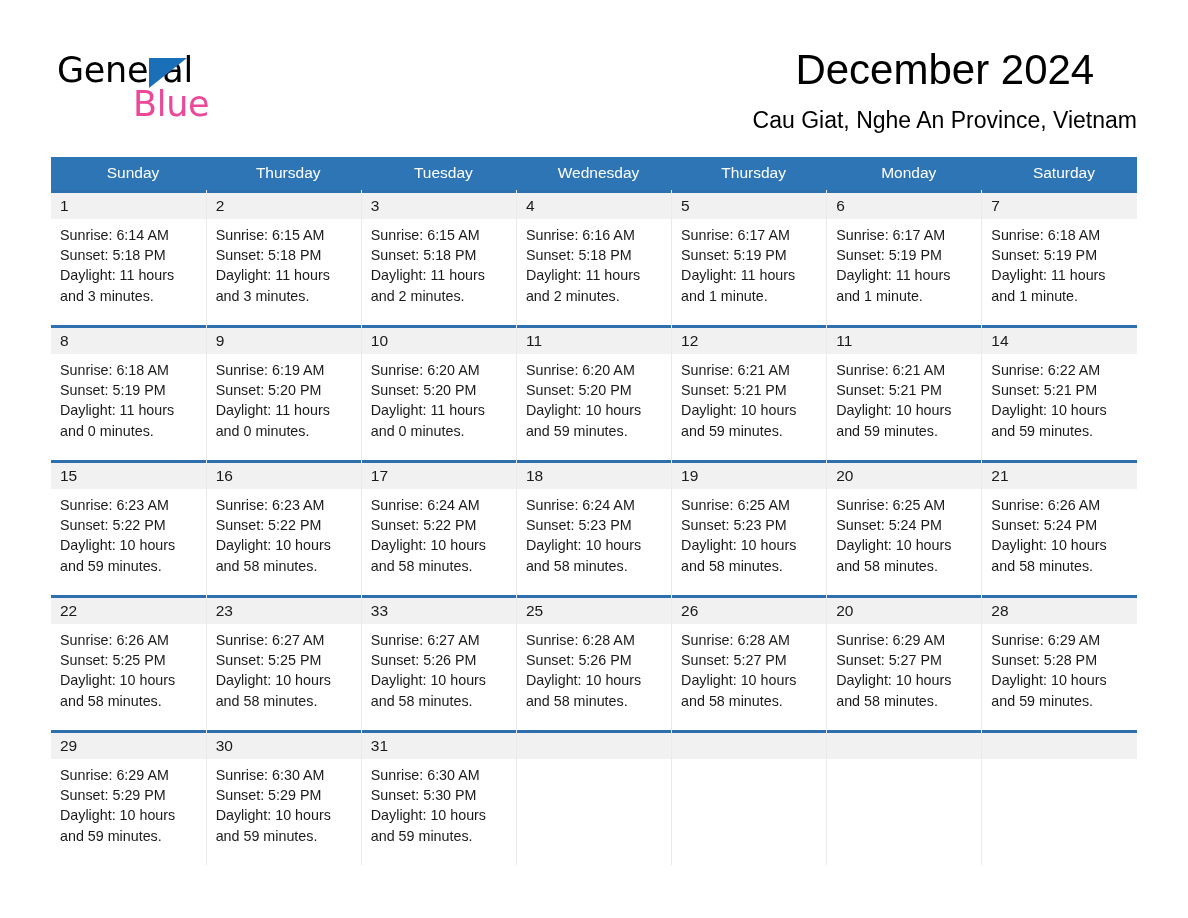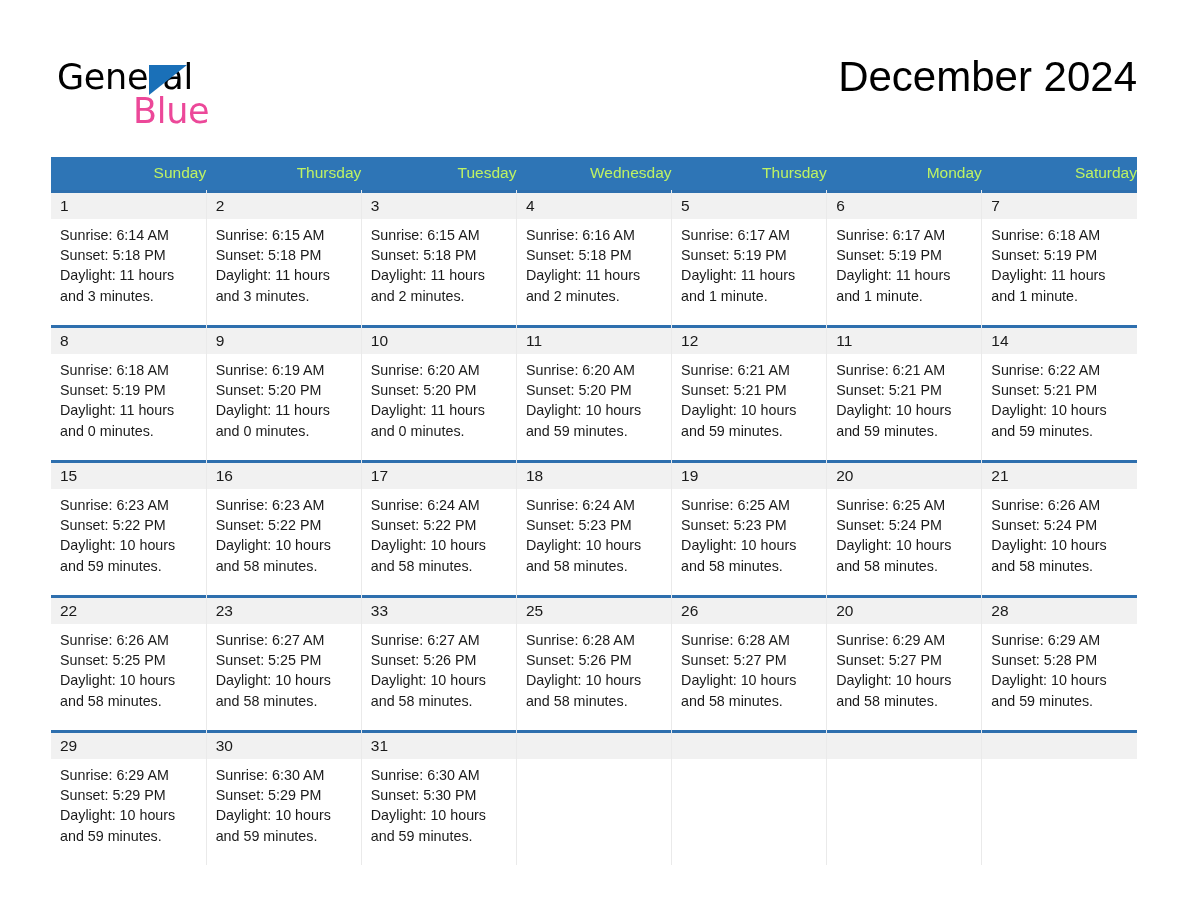--- a/index.html
+++ b/index.html
@@ -19,21 +19,21 @@
     position: relative;
     width: 1188px;
     height: 918px;
     box-sizing: border-box;
   }
 
   
   .masthead {
     position: absolute;
     left: 0;
-    top: 7px;
+    top: 0;
     width: 1188px;
     height: 150px;
   }
   .logo {
     position: absolute;
     left: 57px;
     top: 52px;
     width: 200px;
     height: 72px;
   }
@@ -96,24 +96,24 @@
     left: 51px;
     top: 157px;
     width: 1086px;
     border-collapse: collapse;
     table-layout: fixed;
   }
   .calendar col { width: 155.14px; }
 
   thead th {
     background: #2e75b6;
-    color: #bef264;
+    color: #ffffff;
     font-size: 15.5px;
     font-weight: 400;
-    text-align: right;
+    text-align: center;
     padding: 7px 0 8px 9px;
     height: 18px;
     line-height: 18px;
     border: none;
   }
 
   tbody tr.week-row td {
     vertical-align: top;
     padding: 0;
     border-left: 1px solid #eaeaea;
@@ -161,20 +161,21 @@
   <div class="masthead">
 
     <div class="logo">
       <span class="logo-general">General</span>
       <span class="logo-tri"></span>
       <span class="logo-blue">Blue</span>
     </div>
 
     <div class="title-block">
       <div class="cal-title">December 2024</div>
+      <div class="cal-subtitle">Cau Giat, Nghe An Province, Vietnam</div>
     </div>
 
   </div>
 
   <table class="calendar">
     <colgroup>
       <col>
         <col>
         <col>
         <col>

